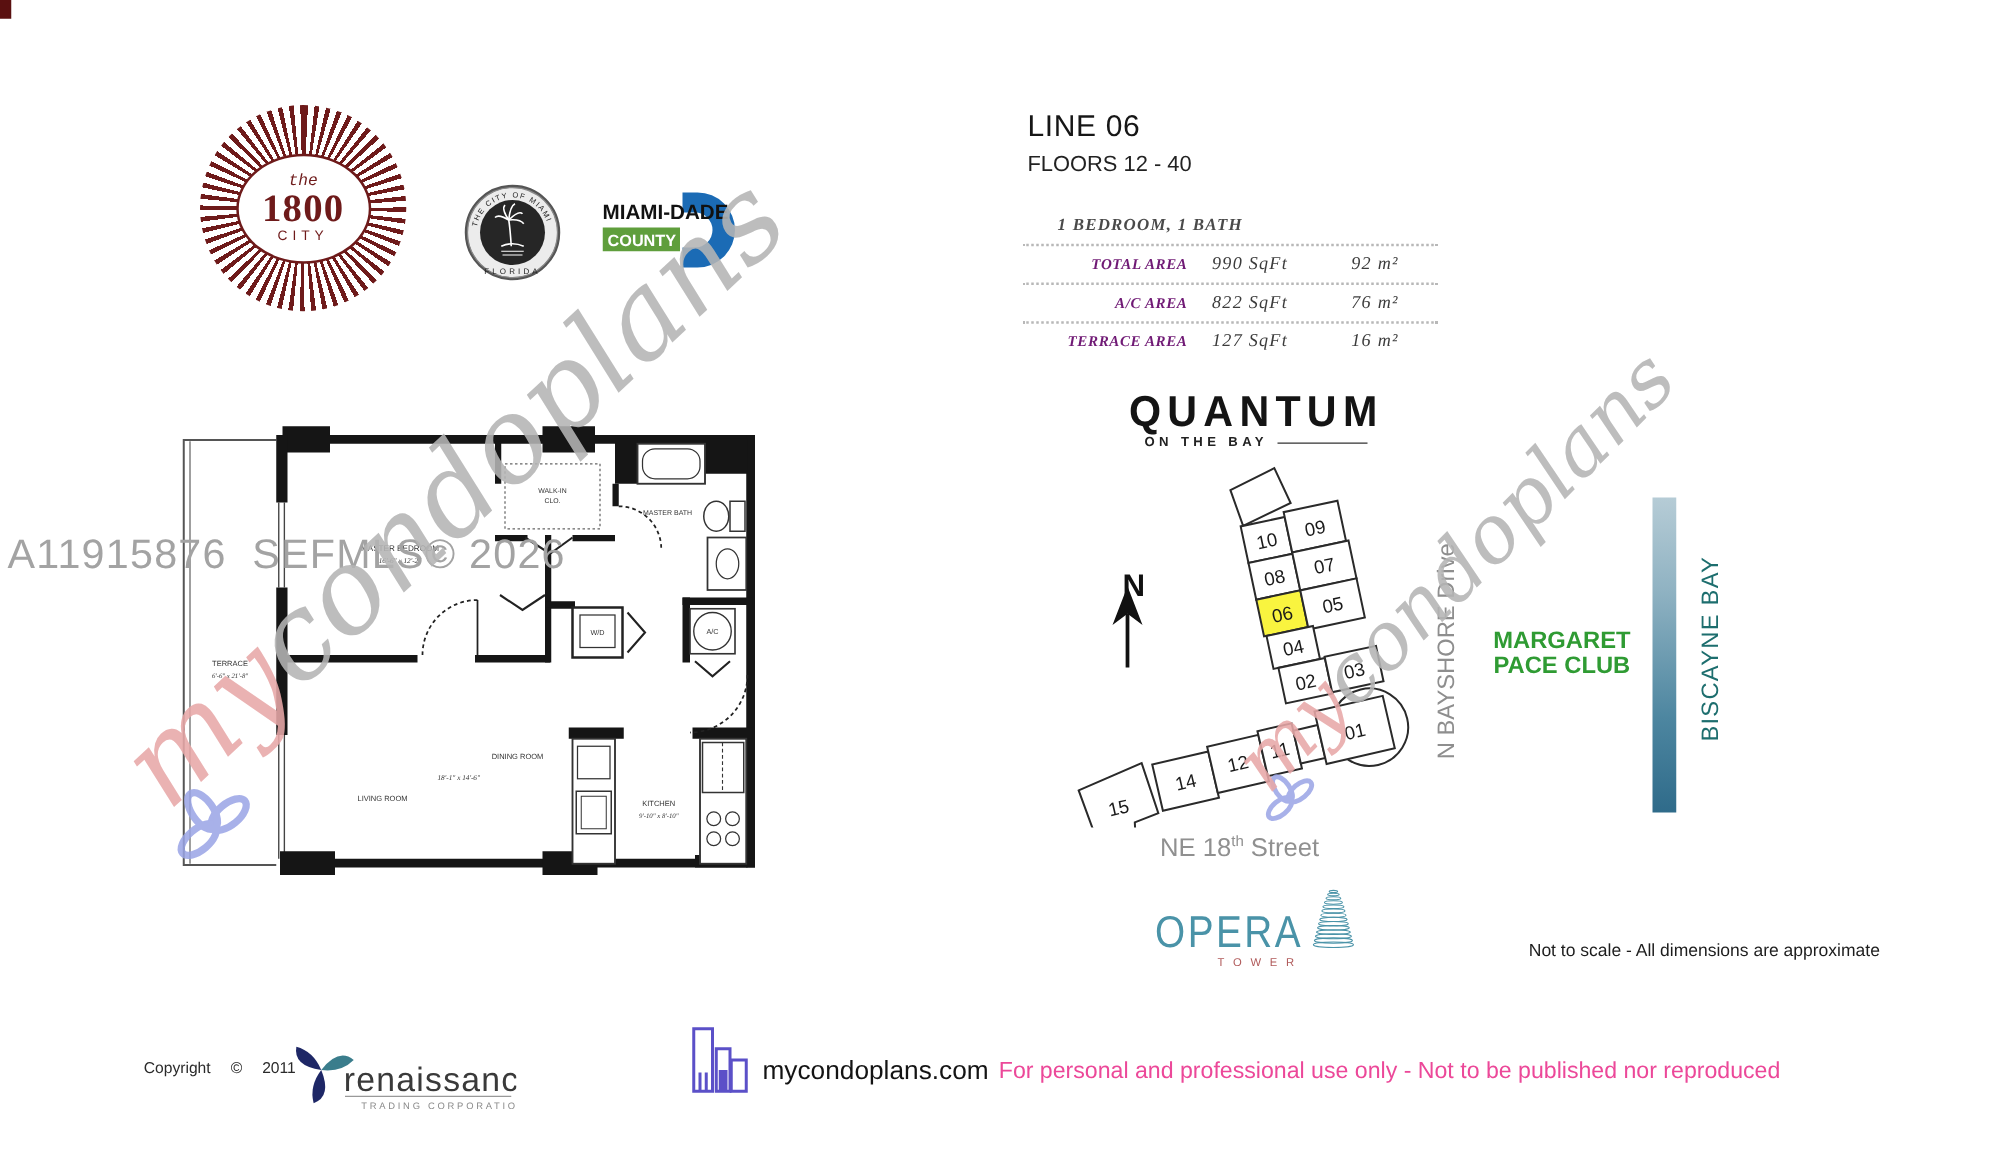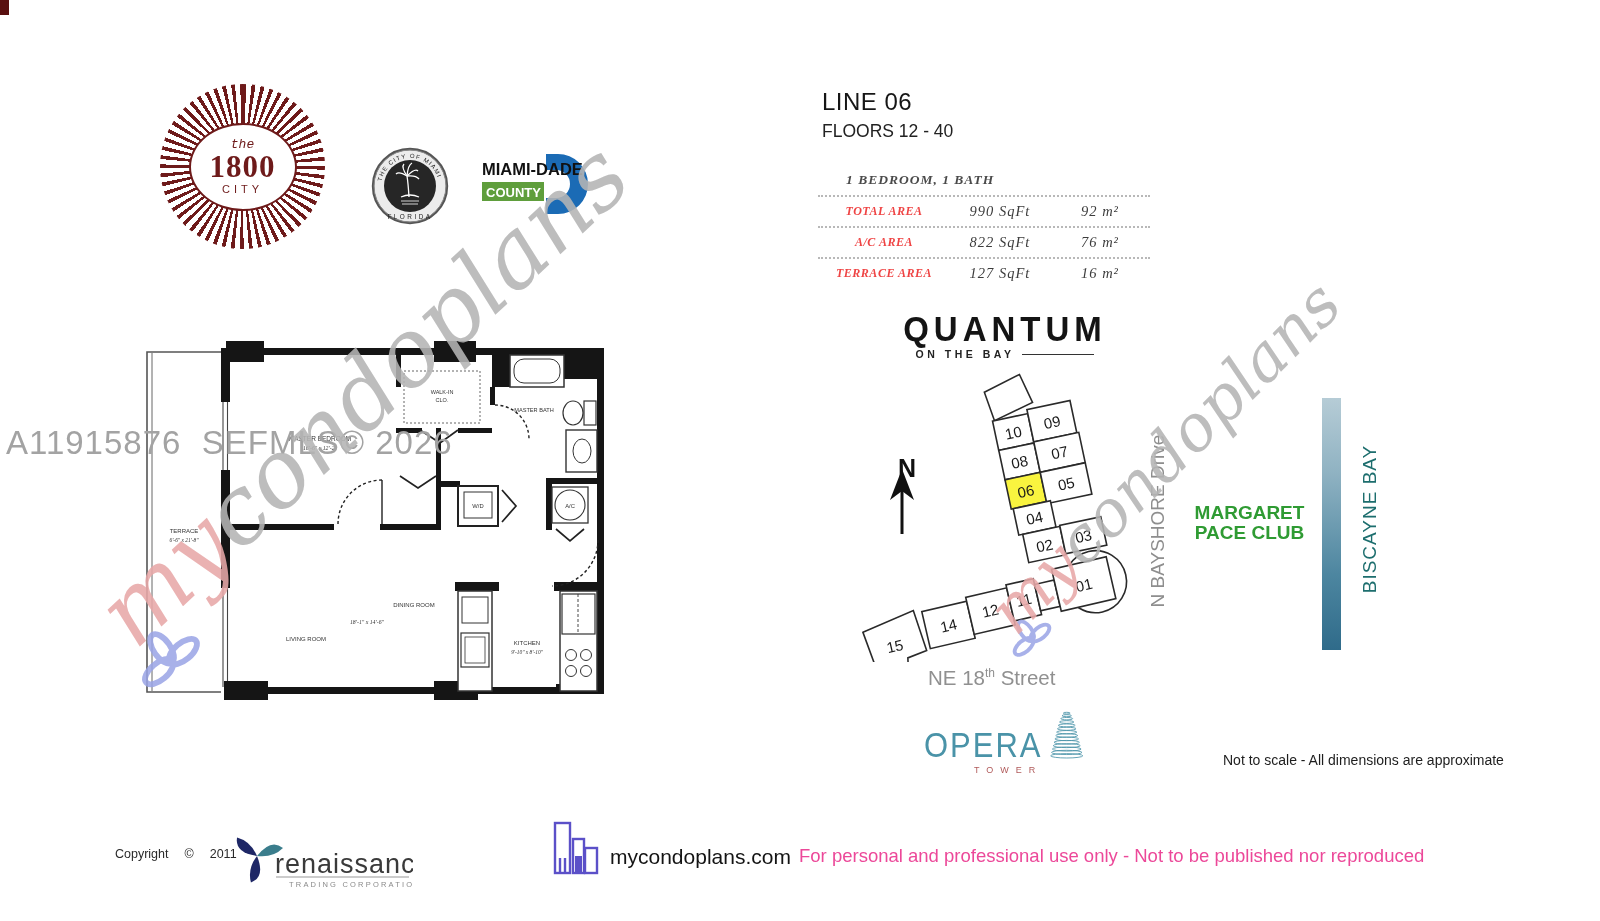--- a/index.html
+++ b/index.html
@@ -24,22 +24,22 @@
   
   .line06{left:822px;top:88px;font-size:24px;letter-spacing:.5px;color:#161616;}
   .floors{left:822px;top:121px;font-size:17.5px;color:#222;}
 
   
   .area-table{left:818px;top:166px;width:332px;font-family:"Liberation Serif",serif;}
   .area-config{padding:6px 0 7px 28px;font-style:italic;font-weight:bold;font-size:13.5px;
     color:#4a4a4a;letter-spacing:1px;}
   .area-row{display:grid;grid-template-columns:132px 100px 100px;align-items:center;
     height:29px;border-top:2px dotted #b8b8b8;}
-  .area-label{font-style:italic;font-weight:bold;font-size:12px;color:#ef4444;
-    text-align:center;letter-spacing:.5px;}
+  .area-label{font-style:italic;font-weight:bold;font-size:12px;color:#701a75;
+    text-align:right;letter-spacing:.5px;}
   .area-val{font-style:italic;font-size:14.5px;color:#3c3c3c;text-align:center;letter-spacing:1px;}
 
   
   .quantum{left:900px;top:310px;width:210px;text-align:center;font-weight:bold;}
   .q-name{font-size:33px;letter-spacing:5px;color:#141414;display:inline-block;transform:scaleY(1.05);}
   .q-sub{display:flex;align-items:center;justify-content:center;gap:8px;margin-top:0px;}
   .q-tag{font-size:10.5px;letter-spacing:3.5px;color:#222;}
   .q-line{display:inline-block;width:72px;height:0;border-top:1.6px solid #333;}
 
   

